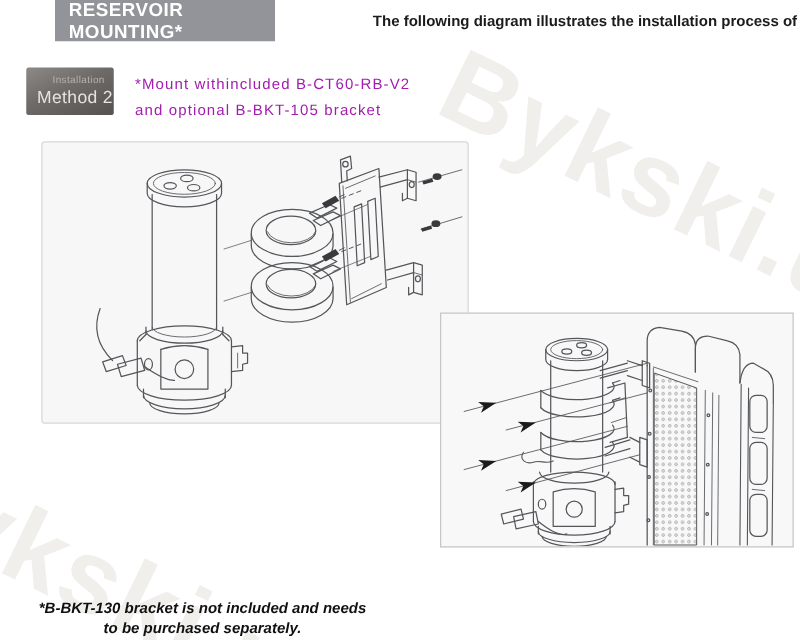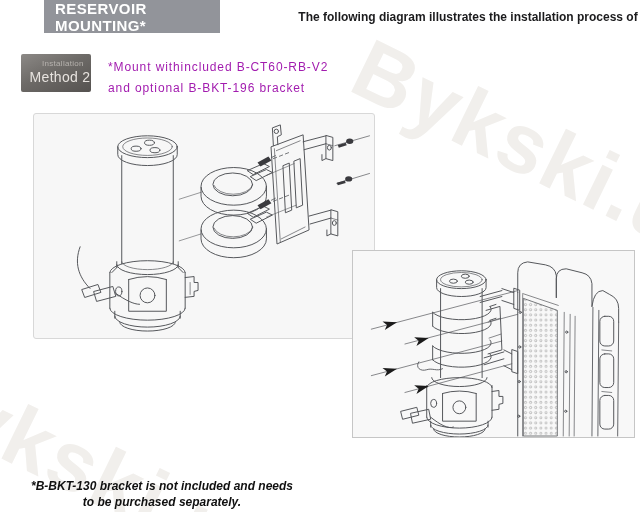--- a/index.html
+++ b/index.html
@@ -47,21 +47,21 @@
     <div>The following diagram illustrates the installation process of</div>
   </div>
 
   <div class="badge">
     <div class="badge-eyebrow">Installation</div>
     <div class="badge-label">Method 2</div>
   </div>
 
   <div class="mount-note">
     <div>*Mount withincluded B-CT60-RB-V2</div>
-    <div>and optional B-BKT-196 bracket</div>
+    <div>and optional B-BKT-105 bracket</div>
   </div>
 
   <div class="panel main-panel">
     <svg width="340" height="224" viewBox="0 0 342 226">
       <g fill="none" stroke="#54565a" stroke-width="1" stroke-linecap="round" stroke-linejoin="round">
 
         <g>
           <ellipse cx="114" cy="33" rx="30" ry="11"></ellipse>
           <ellipse cx="114" cy="33" rx="25" ry="8.8" stroke-width="0.7"></ellipse>
           <path d="M84,33 L84,41 A30,11 0 0 0 144,41 L144,33"></path>

